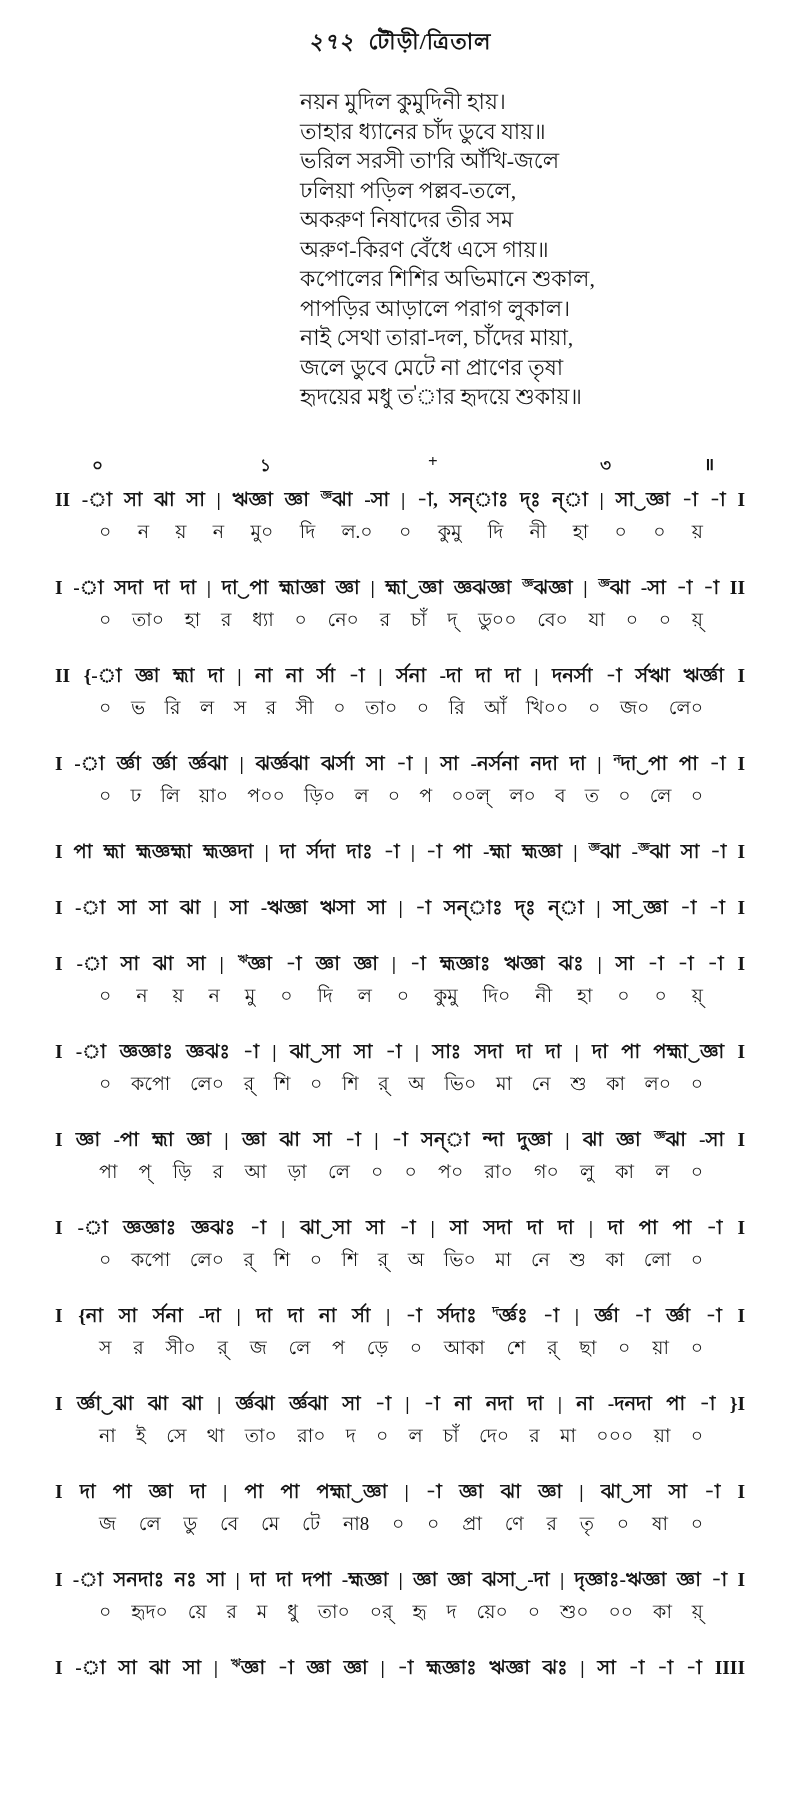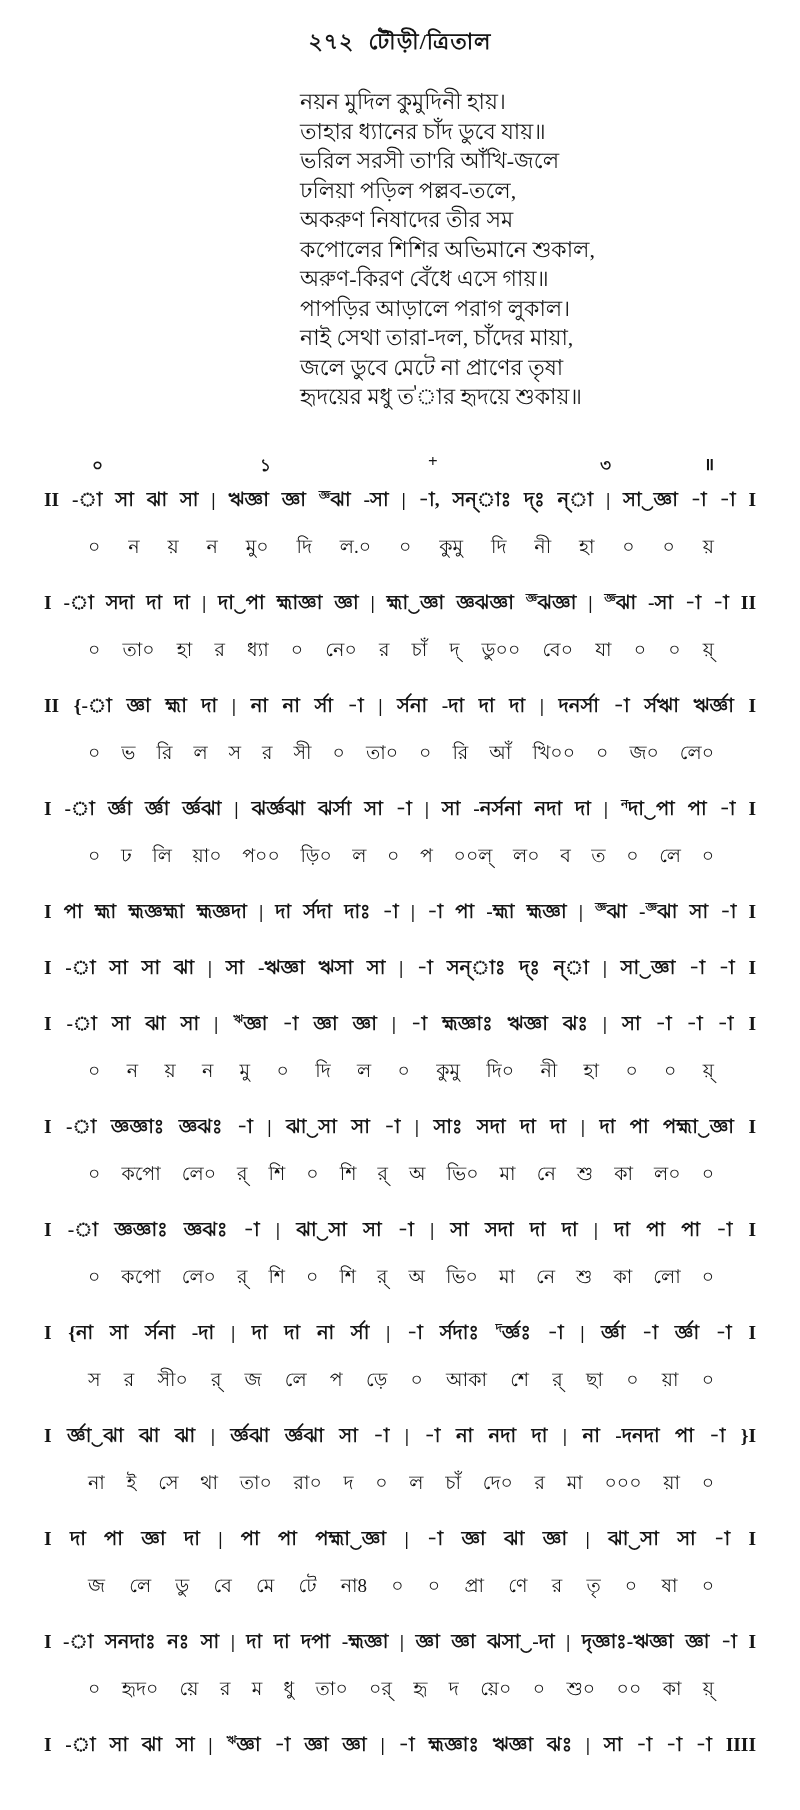--- a/index.html
+++ b/index.html
@@ -6,66 +6,66 @@
   body{
     width:800px;height:1810px;
     background:#ffffff;color:#151515;
     font-family:"Liberation Serif","DejaVu Serif",serif;
     overflow:hidden;
   }
   .title-row{
     text-align:center;margin-top:24px;
     font-size:22px;font-weight:bold;letter-spacing:1px;
   }
-  .page-number{display:inline-block;margin-right:14px;}
+  .page-number{display:inline-block;margin-right:14px;font-style:italic;}
   .raga-tala{display:inline-block;text-align:center;}
   .poem{
     margin:26px 0 0 300px;
     font-size:22px;line-height:29.5px;
     white-space:nowrap;
   }
   .markers{
     position:relative;height:26px;margin-top:40px;
     font-size:17px;font-weight:bold;
   }
   .tala-marker{position:absolute;top:0;}
   .tala-marker:nth-child(1){left:11.5%;}
   .tala-marker:nth-child(2){left:32.5%;}
   .tala-marker:nth-child(3){left:53.5%;}
   .tala-marker:nth-child(4){left:75%;}
   .tala-marker:nth-child(5){left:88%;}
-  .notation{padding:0 44px;margin-top:10px;}
+  .notation{padding:0 55px;margin-top:10px;}
   .note-row{margin-bottom:33px;}
   .sargam-line{
     font-size:19.5px;font-weight:600;line-height:23px;
     text-align:justify;text-align-last:justify;
     white-space:normal;
   }
   .sargam-line sup{font-size:12px;line-height:0;}
   .lyric-line{
-    font-size:19px;line-height:23px;margin-top:24px;
+    font-size:19px;line-height:23px;margin-top:9px;
     padding:0 42px 0 44px;
     text-align:justify;text-align-last:justify;
   }
 </style>
 </head>
 <body>
 
 <div class="title-row">
   <span class="page-number">২৭২</span><span class="raga-tala">টৌড়ী/ত্রিতাল</span>
 </div>
 
 <div class="poem" id="poem">
     <div class="poem-line">নয়ন মুদিল কুমুদিনী হায়।</div>
     <div class="poem-line">তাহার ধ্যানের চাঁদ ডুবে যায়॥</div>
     <div class="poem-line">ভরিল সরসী তা'রি আঁখি-জলে</div>
     <div class="poem-line">ঢলিয়া পড়িল পল্লব-তলে,</div>
     <div class="poem-line">অকরুণ নিষাদের তীর সম</div>
+    <div class="poem-line">অরুণ-কিরণ বেঁধে এসে গায়॥</div>
     <div class="poem-line">কপোলের শিশির অভিমানে শুকাল,</div>
-    <div class="poem-line">অরুণ-কিরণ বেঁধে এসে গায়॥</div>
     <div class="poem-line">পাপড়ির আড়ালে পরাগ লুকাল।</div>
     <div class="poem-line">নাই সেথা তারা-দল, চাঁদের মায়া,</div>
     <div class="poem-line">জলে ডুবে মেটে না প্রাণের তৃষা</div>
     <div class="poem-line">হৃদয়ের মধু ত'ার হৃদয়ে শুকায়॥</div>
   </div>
 
 <div class="markers" id="markers">
     <span class="tala-marker">০</span>
     <span class="tala-marker">১</span>
     <span class="tala-marker">+</span>
@@ -98,20 +98,24 @@
     </div>
     <div class="note-row">
       <div class="sargam-line">I -া সা ঝা সা | <sup>ঋ</sup>জ্ঞা -া জ্ঞা জ্ঞা | -া হ্মজ্ঞাঃ ঋজ্ঞা ঝঃ | সা -া -া -া I</div>
       <div class="lyric-line">০ ন য় ন মু ০ দি ল ০ কুমু দি০ নী হা ০ ০ য়্</div>
     </div>
     <div class="note-row">
       <div class="sargam-line">I -া জ্ঞজ্ঞাঃ জ্ঞঝঃ -া | ঝা‿সা সা -া | সাঃ সদা দা দা | দা পা পহ্মা‿জ্ঞা I</div>
       <div class="lyric-line">০ কপো লে০ র্ শি ০ শি র্ অ ভি০ মা নে শু কা ল০ ০</div>
     </div>
     <div class="note-row">
+      <div class="sargam-line">I জ্ঞা -পা হ্মা জ্ঞা | জ্ঞা ঝা সা -া | -া সন্‌া ন্দা দুজ্ঞা | ঝা জ্ঞা <sup>জ্ঞ</sup>ঝা -সা I</div>
+      <div class="lyric-line">পা প্ ড়ি র আ ড়া লে ০ ০ প০ রা০ গ০ লু কা ল ০</div>
+    </div>
+    <div class="note-row">
       <div class="sargam-line">I -া জ্ঞজ্ঞাঃ জ্ঞঝঃ -া | ঝা‿সা সা -া | সা সদা দা দা | দা পা পা -া I</div>
       <div class="lyric-line">০ কপো লে০ র্ শি ০ শি র্ অ ভি০ মা নে শু কা লো ০</div>
     </div>
     <div class="note-row">
       <div class="sargam-line">I {না সা র্সনা -দা | দা দা না র্সা | -া র্সদাঃ <sup>দ</sup>র্জ্ঞঃ -া | র্জ্ঞা -া র্জ্ঞা -া I</div>
       <div class="lyric-line">স র সী০ র্ জ লে প ড়ে ০ আকা শে র্ ছা ০ য়া ০</div>
     </div>
     <div class="note-row">
       <div class="sargam-line">I র্জ্ঞা‿ঝা ঝা ঝা | র্জ্ঞঝা র্জ্ঞঝা সা -া | -া না নদা দা | না -দনদা পা -া }I</div>
       <div class="lyric-line">না ই সে থা তা০ রা০ দ ০ ল চাঁ দে০ র মা ০০০ য়া ০</div>

